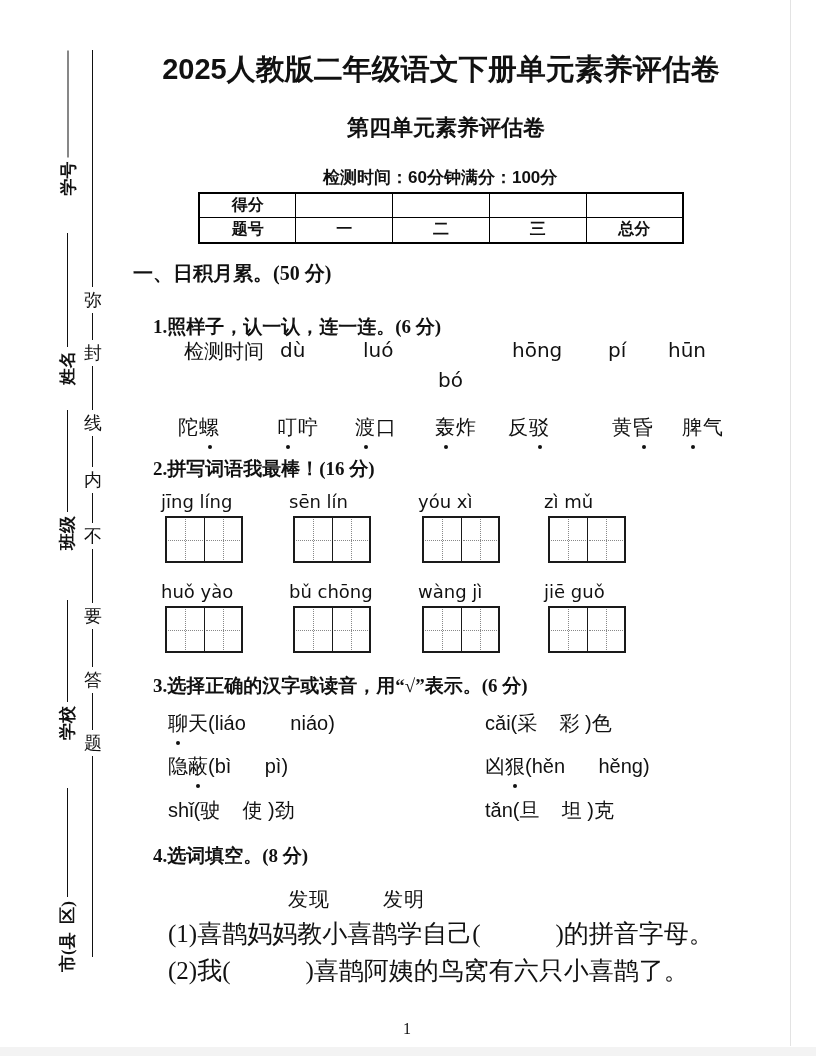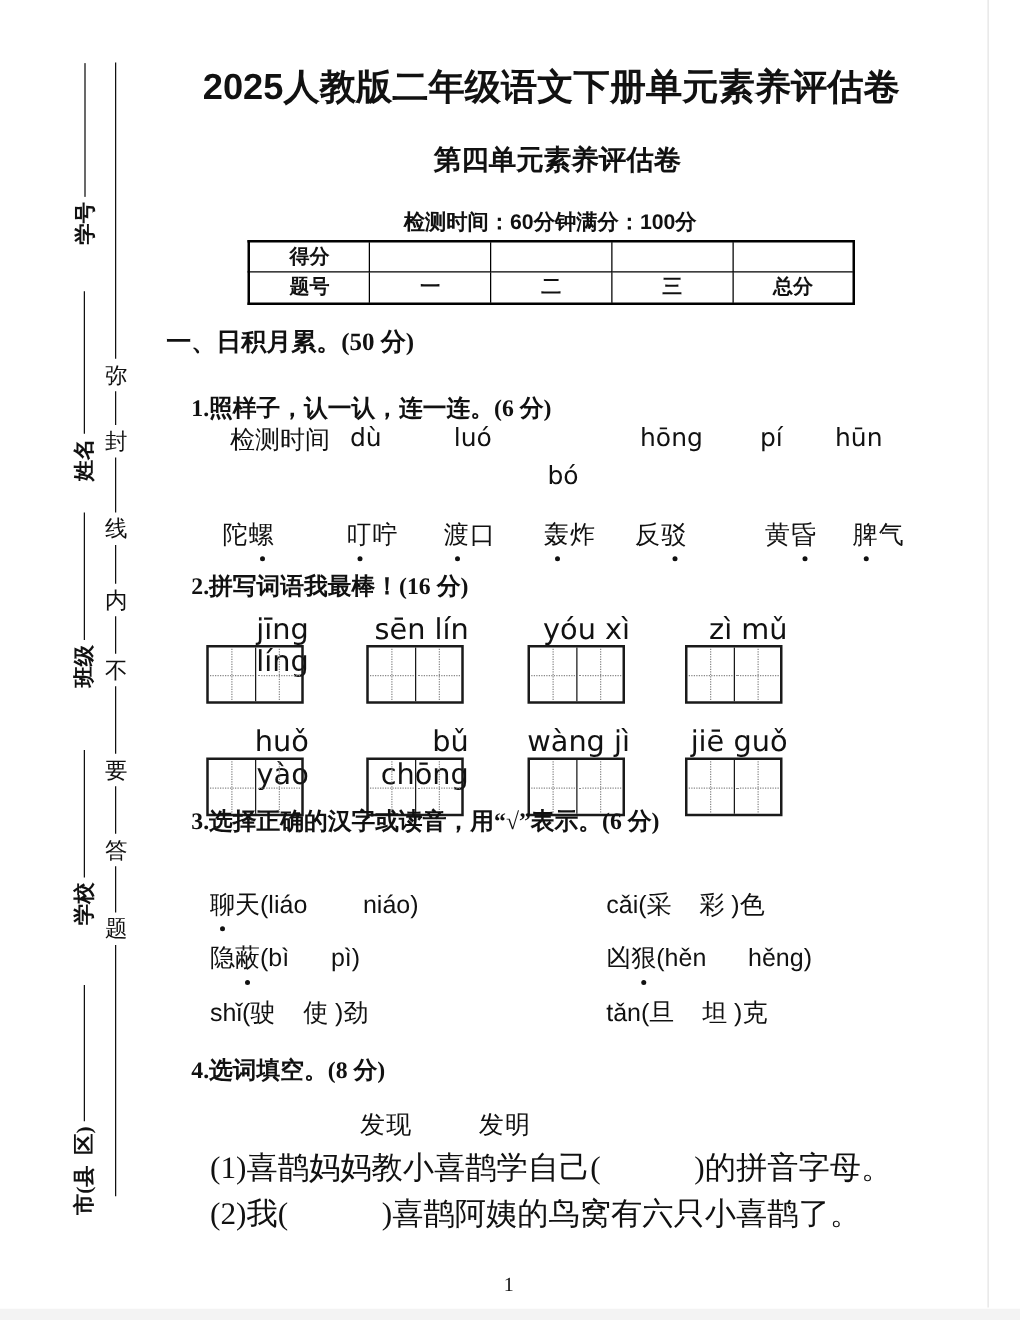--- a/index.html
+++ b/index.html
@@ -37,22 +37,22 @@
   .part-heading { position:absolute; left:0; top:260px; font-size:20px; font-weight:bold; }
   .qtitle { position:absolute; left:20px; font-size:19px; font-weight:bold; }
 
   .py-item { position:absolute; font-family:"DejaVu Sans","Liberation Sans",sans-serif; font-size:20px; }
   .word-item { position:absolute; font-size:20px; letter-spacing:1px; }
   .ch { position:relative; display:inline-block; }
   .ch.dotted::after { content:""; position:absolute; left:50%; bottom:-8px;
                       transform:translateX(-50%); width:4px; height:4px;
                       border-radius:50%; background:#111; }
 
-  .wgrid-py { position:absolute; width:86px; text-align:right;
-              font-family:"DejaVu Sans","Liberation Sans",sans-serif; font-size:23px; }
+  .wgrid-py { position:absolute; width:86px; text-align:left;
+              font-family:"DejaVu Sans","Liberation Sans",sans-serif; font-size:18px; }
   .wgrid { position:absolute; width:78px; height:47px; border:2px solid #1a1a1a; display:flex; }
   .wcell { flex:1; position:relative; }
   .wcell + .wcell { border-left:1.5px solid #1a1a1a; }
   .wcell::before { content:""; position:absolute; left:50%; top:1px; bottom:1px; border-left:1px dotted #888; }
   .wcell::after  { content:""; position:absolute; top:50%; left:1px; right:1px; border-top:1px dotted #888; }
 
   .choice-item { position:absolute; font-family:Liberation Sans, sans-serif; font-size:20px; }
   .q4-option { position:absolute; font-size:20px; letter-spacing:1px; }
   .q4-sentence { position:absolute; left:35px; font-size:25px; }
 
@@ -184,21 +184,21 @@
         <div class="wcell"></div>
         <div class="wcell"></div>
       </div>
       <div class="wgrid-py" style="left: 411px; top: 581px;">jiē guǒ</div>
       <div class="wgrid" style="left: 415px; top: 606px;">
         <div class="wcell"></div>
         <div class="wcell"></div>
       </div>
     </div>
 
-  <div class="qtitle" style="top:644px">3.选择正确的汉字或读音，用“√”表示。(6 分)</div>
+  <div class="qtitle" style="top:673px">3.选择正确的汉字或读音，用“√”表示。(6 分)</div>
   <div id="q3-items">
       <span class="choice-item" style="left: 35px; top: 710px;"><span class="ch dotted">聊</span><span class="ch">天</span><span class="ch">(</span><span class="ch">l</span><span class="ch">i</span><span class="ch">á</span><span class="ch">o</span><span class="ch">&nbsp;</span><span class="ch">&nbsp;</span><span class="ch">&nbsp;</span><span class="ch">&nbsp;</span><span class="ch">&nbsp;</span><span class="ch">&nbsp;</span><span class="ch">&nbsp;</span><span class="ch">&nbsp;</span><span class="ch">n</span><span class="ch">i</span><span class="ch">á</span><span class="ch">o</span><span class="ch">)</span></span>
       <span class="choice-item" style="left: 35px; top: 753px;"><span class="ch">隐</span><span class="ch dotted">蔽</span><span class="ch">(</span><span class="ch">b</span><span class="ch">ì</span><span class="ch">&nbsp;</span><span class="ch">&nbsp;</span><span class="ch">&nbsp;</span><span class="ch">&nbsp;</span><span class="ch">&nbsp;</span><span class="ch">&nbsp;</span><span class="ch">p</span><span class="ch">ì</span><span class="ch">)</span></span>
       <span class="choice-item" style="left: 35px; top: 797px;"><span class="ch">s</span><span class="ch">h</span><span class="ch">ǐ</span><span class="ch">(</span><span class="ch">驶</span><span class="ch">&nbsp;</span><span class="ch">&nbsp;</span><span class="ch">&nbsp;</span><span class="ch">&nbsp;</span><span class="ch">使</span><span class="ch">&nbsp;</span><span class="ch">)</span><span class="ch">劲</span></span>
       <span class="choice-item" style="left: 352px; top: 710px;"><span class="ch">c</span><span class="ch">ǎ</span><span class="ch">i</span><span class="ch">(</span><span class="ch">采</span><span class="ch">&nbsp;</span><span class="ch">&nbsp;</span><span class="ch">&nbsp;</span><span class="ch">&nbsp;</span><span class="ch">彩</span><span class="ch">&nbsp;</span><span class="ch">)</span><span class="ch">色</span></span>
       <span class="choice-item" style="left: 352px; top: 753px;"><span class="ch">凶</span><span class="ch dotted">狠</span><span class="ch">(</span><span class="ch">h</span><span class="ch">ě</span><span class="ch">n</span><span class="ch">&nbsp;</span><span class="ch">&nbsp;</span><span class="ch">&nbsp;</span><span class="ch">&nbsp;</span><span class="ch">&nbsp;</span><span class="ch">&nbsp;</span><span class="ch">h</span><span class="ch">ě</span><span class="ch">n</span><span class="ch">g</span><span class="ch">)</span></span>
       <span class="choice-item" style="left: 352px; top: 797px;"><span class="ch">t</span><span class="ch">ǎ</span><span class="ch">n</span><span class="ch">(</span><span class="ch">旦</span><span class="ch">&nbsp;</span><span class="ch">&nbsp;</span><span class="ch">&nbsp;</span><span class="ch">&nbsp;</span><span class="ch">坦</span><span class="ch">&nbsp;</span><span class="ch">)</span><span class="ch">克</span></span>
     </div>
 
   <div class="qtitle" style="top:843px">4.选词填空。(8 分)</div>

